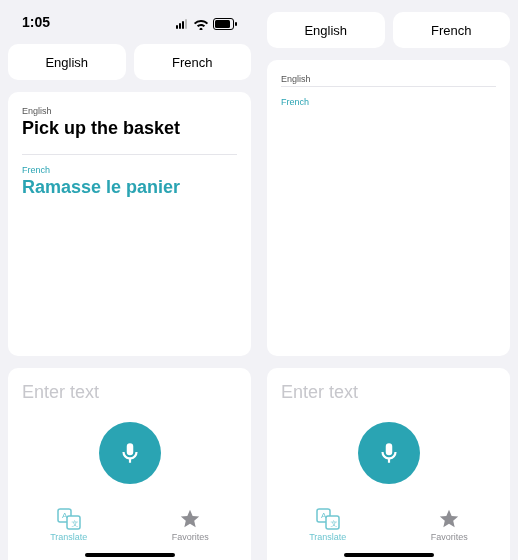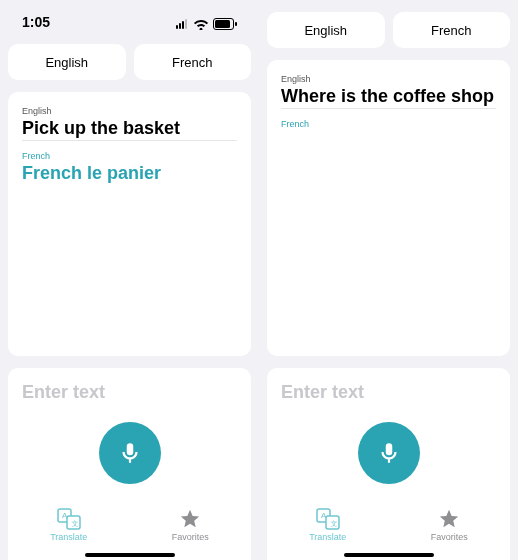--- a/index.html
+++ b/index.html
@@ -47,31 +47,31 @@
     flex:1;background:var(--card);border-radius:10px;height:36px;
     display:flex;align-items:center;justify-content:center;
     font-size:13px;color:#000;cursor:pointer;
   }
   .card{
     margin-top:12px;background:var(--card);border-radius:10px;
     padding:14px 14px 10px;
     flex:1;
   }
   .src-lbl{font-size:9px;color:#555;margin-bottom:2px}
-  .src-txt{font-size:18px;font-weight:700;color:#000;line-height:1.2;}
+  .src-txt{font-size:18px;font-weight:700;color:#000;line-height:1.2;margin-bottom:14px}
   .hr{height:1px;background:var(--divider);margin:0 0 10px}
   .tgt-lbl{font-size:9px;color:var(--teal);margin-bottom:2px}
   .tgt-txt{font-size:18px;font-weight:700;color:var(--teal)}
   .bottom{
     margin-top:12px;background:var(--card);border-radius:10px 10px 0 0;
     padding:14px 14px 0;
     height:192px;
     position:relative;
   }
-  .enter{font-size:18px;font-weight:700;color:var(--light-muted)}
+  .enter{font-size:18px;font-weight:400;color:var(--light-muted)}
   .mic{
     position:absolute;left:50%;transform:translateX(-50%);
     top:54px;width:62px;height:62px;border-radius:50%;
     background:var(--teal);display:flex;align-items:center;justify-content:center;
     cursor:pointer;
   }
   .tabbar{
     position:absolute;left:0;right:0;bottom:0;height:58px;
     padding-bottom:12px;
     display:flex;
@@ -113,21 +113,21 @@
     <div class="lang-row">
       <div class="lang-btn">English</div>
       <div class="lang-btn">French</div>
     </div>
 
     <div class="card">
       <div class="src-lbl">English</div>
       <div class="src-txt">Pick up the basket</div>
       <div class="hr"></div>
       <div class="tgt-lbl">French</div>
-      <div class="tgt-txt">French le panier</div>
+      <div class="tgt-txt">Ramasse le panier</div>
     </div>
 
     <div class="bottom">
       <div class="enter">Enter text</div>
       <div class="mic">
         <svg width="26" height="26" viewBox="0 0 24 24" fill="#fff">
             <path d="M12 14a3 3 0 0 0 3-3V6a3 3 0 0 0-6 0v5a3 3 0 0 0 3 3zm5-3a5 5 0 0 1-10 0H5a7 7 0 0 0 6 6.92V21h2v-3.08A7 7 0 0 0 19 11z"></path>
           </svg>
       </div>
       <div class="tabbar">
@@ -153,21 +153,20 @@
 
   <div class="phone">
 
     <div class="lang-row">
       <div class="lang-btn">English</div>
       <div class="lang-btn">French</div>
     </div>
 
     <div class="card">
       <div class="src-lbl">English</div>
-      <div class="src-txt">Where is the coffee shop</div>
       <div class="hr"></div>
       <div class="tgt-lbl">French</div>
     </div>
 
     <div class="bottom">
       <div class="enter">Enter text</div>
       <div class="mic">
         <svg width="26" height="26" viewBox="0 0 24 24" fill="#fff">
             <path d="M12 14a3 3 0 0 0 3-3V6a3 3 0 0 0-6 0v5a3 3 0 0 0 3 3zm5-3a5 5 0 0 1-10 0H5a7 7 0 0 0 6 6.92V21h2v-3.08A7 7 0 0 0 19 11z"></path>
           </svg>

